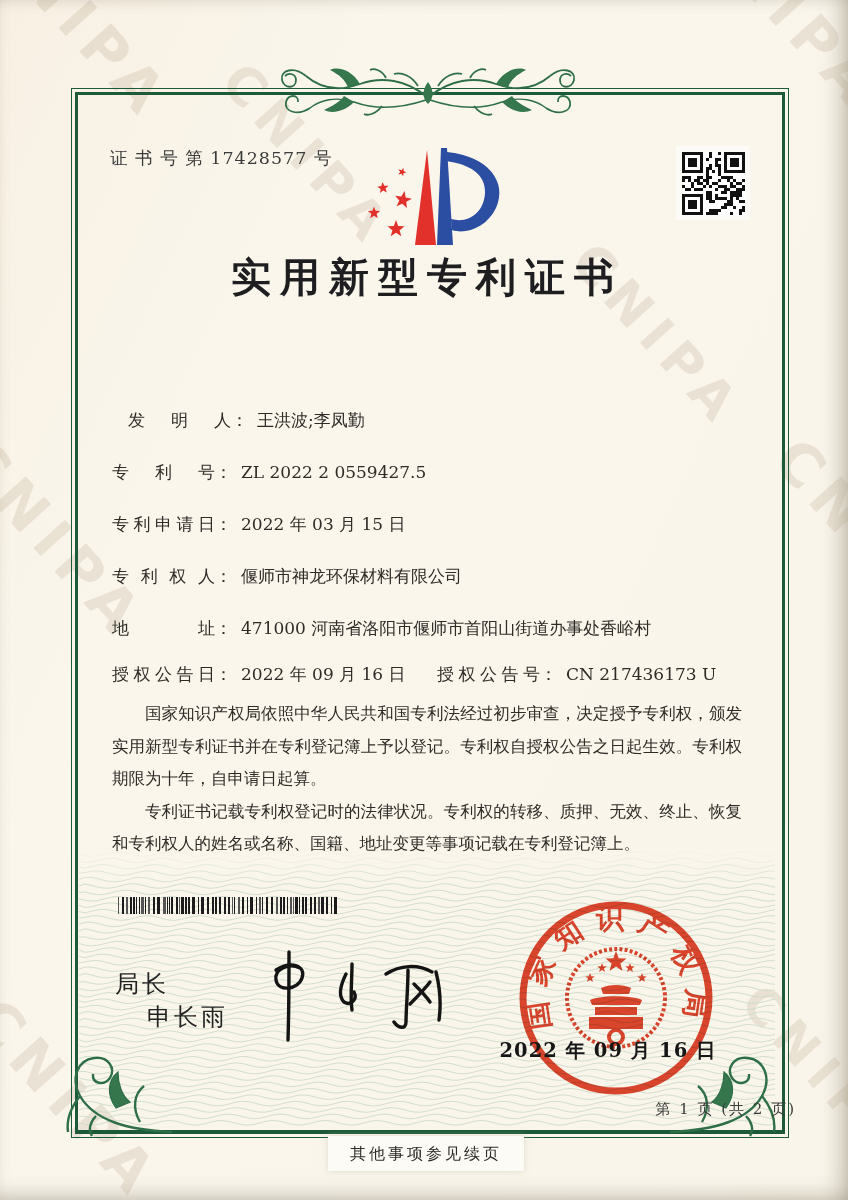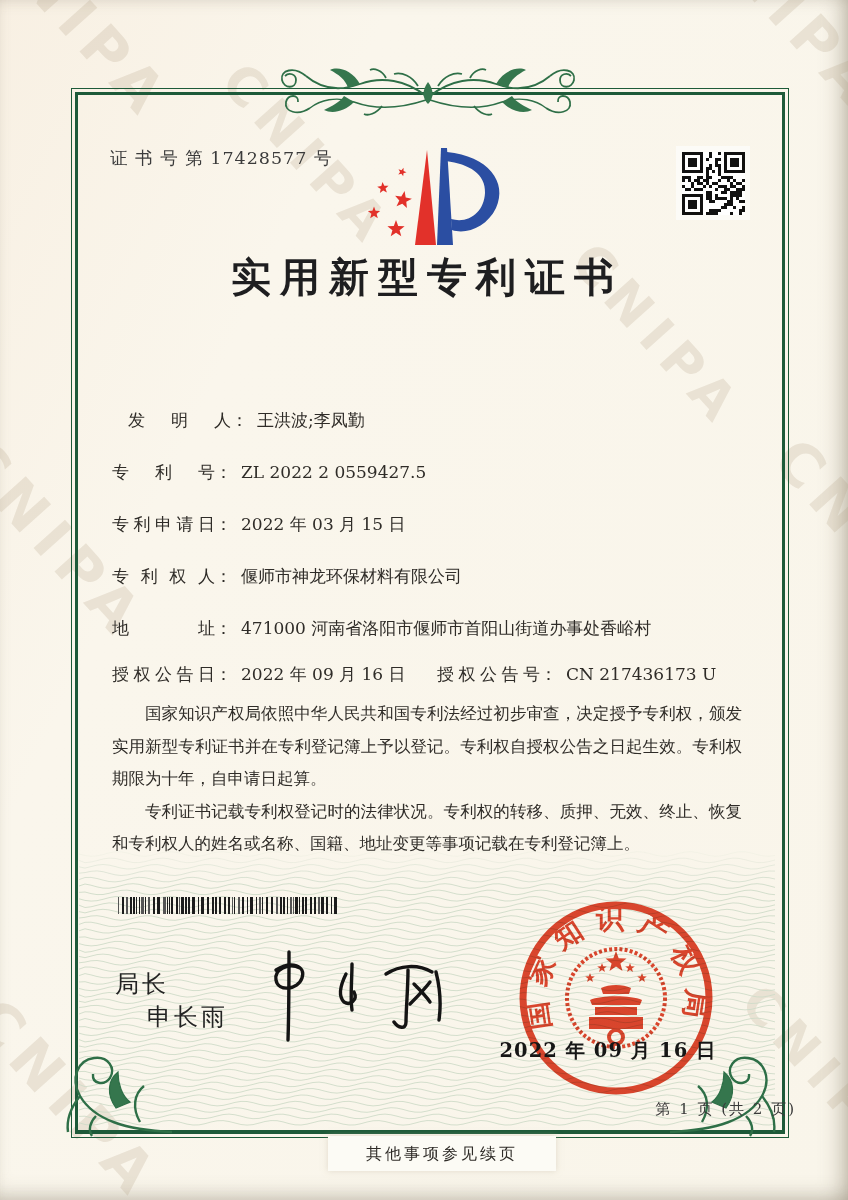--- a/index.html
+++ b/index.html
@@ -22,21 +22,21 @@
          color:#1e1e20;letter-spacing:9px;z-index:5;}
   .frow{left:112px;font-size:17px;color:#2f2c28;z-index:5;white-space:nowrap;}
   .flabel{display:inline-block;width:103px;text-align:justify;text-align-last:justify;}
   .colon{margin-right:9px;}
   .paras{left:112px;top:698px;width:630px;z-index:5;font-family:Liberation Serif, serif;}
   .paras p{margin:0;font-size:16.5px;line-height:32.5px;color:#2f2c28;
            text-indent:2em;text-align:justify;}
   .director{left:115px;z-index:6;font-size:24px;color:#232323;letter-spacing:3px;}
   .footer-page{left:92px;top:1100px;width:704px;text-align:right;font-size:15px;
                color:#3a3a3a;letter-spacing:2px;z-index:6;}
-  .cont-box{left:328px;top:1136px;width:228px;height:35px;line-height:35px;
+  .cont-box{left:328px;top:1136px;width:196px;height:35px;line-height:35px;
             background:#fcfbf5;text-align:center;font-size:16px;color:#2f2c28;
             letter-spacing:3px;z-index:6;box-shadow:0 0 6px rgba(200,190,170,.5);}
   .qrwrap{left:676px;top:146px;width:74px;height:74px;background:#fcfbf7;z-index:5;
           display:flex;align-items:center;justify-content:center;}
   .seal-date{left:492px;top:1037px;width:232px;text-align:center;font-size:19.5px;
              color:#161616;letter-spacing:1px;z-index:8;font-weight:bold;}
   svg{display:block;}
   .z3{z-index:3;} .z4{z-index:4;} .z5{z-index:5;} .z7{z-index:7;}
 </style>
 </head>

